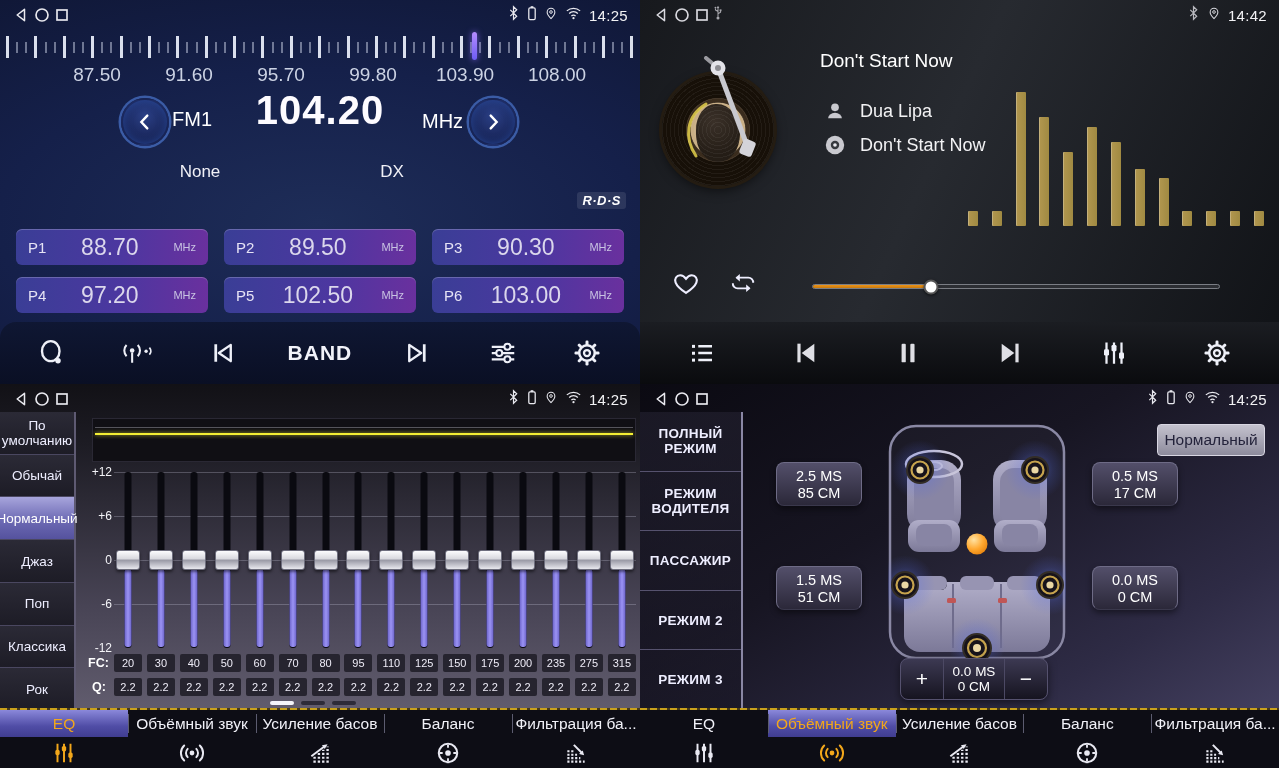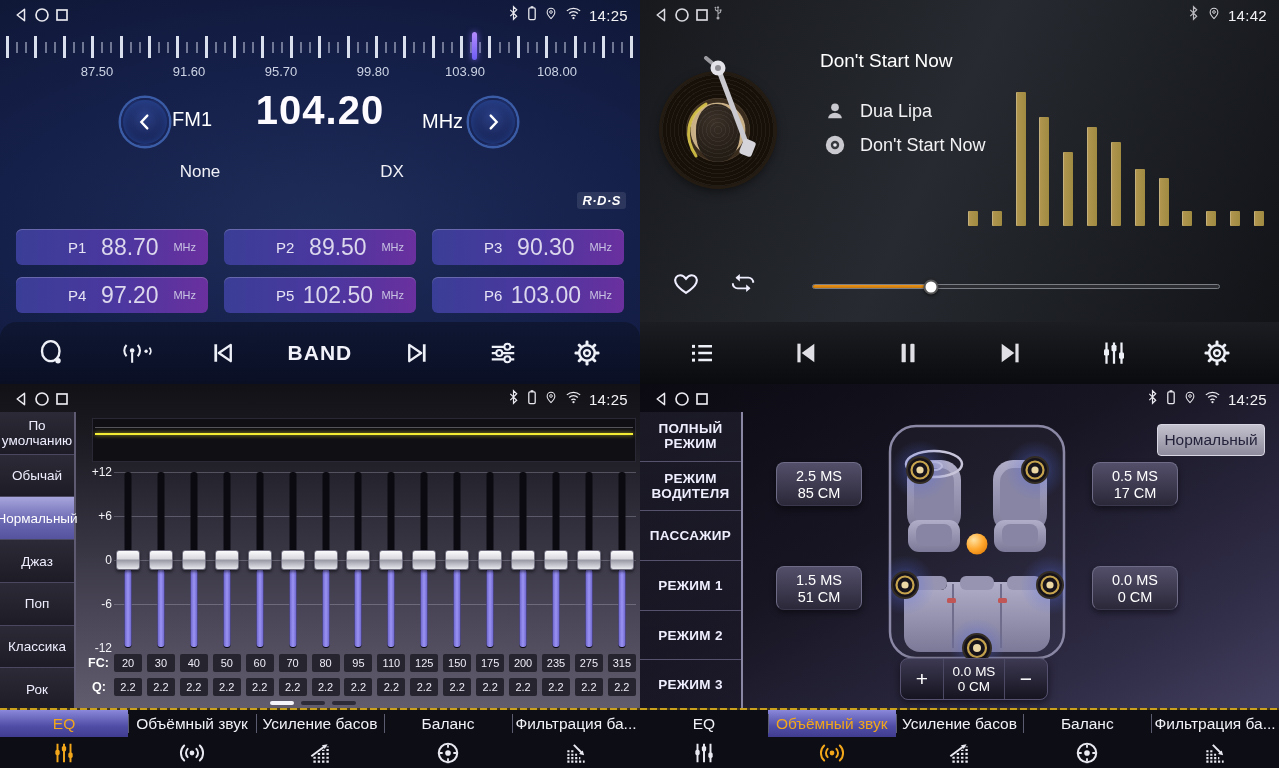--- a/index.html
+++ b/index.html
@@ -17,31 +17,31 @@
   .sb-btn { display:flex; align-items:center; }
   .sb-right { margin-left:auto; display:flex; align-items:center; gap:7px; }
   .sb-time { color:#f2f2f4; font-size:15px; letter-spacing:.3px; }
 
   
   .dial { position:absolute; left:0; top:34px; right:0; height:48px; }
   .ticks { position:absolute; left:6px; right:6px; top:0; height:26px; display:flex; justify-content:space-between; align-items:center; }
   .tick { display:block; width:2px; height:11px; background:rgba(224,231,248,.45); }
   .tick.major { width:3px; height:22px; background:rgba(235,240,252,.92); }
   .dial-pointer { position:absolute; top:-2px; width:5px; height:28px; border-radius:3px; background:linear-gradient(180deg,#b58cff,#6c5cf2); box-shadow:0 0 6px rgba(140,110,255,.8); }
-  .dial-label { position:absolute; top:30px; transform:translateX(-50%); color:#ccd3e4; font-size:13px; }
+  .dial-label { position:absolute; top:30px; transform:translateX(-50%); color:#ccd3e4; font-size:19px; }
   .round-btn { position:absolute; width:48px; height:48px; border-radius:50%; border:2.5px solid; border-color:#3fa9e8; background:radial-gradient(circle at 50% 35%, #2a3f86 0%, #182456 70%); display:flex; align-items:center; justify-content:center; border-image:linear-gradient(180deg,#3fb6f0,#9a6cf0) 1; border-image-slice:1; border-image-width:0; box-shadow:0 0 0 2.5px rgba(90,140,240,.55), inset 0 0 10px rgba(60,120,240,.4); }
   .radio-band { position:absolute; left:172px; top:108px; width:70px; color:#fff; font-size:20px; }
   .radio-freq { position:absolute; left:225px; top:88px; width:190px; text-align:center; color:#fdfbff; font-size:40px; font-weight:600; letter-spacing:1px; }
   .radio-unit { position:absolute; left:422px; top:110px; color:#fff; font-size:20px; }
   .radio-station { position:absolute; left:160px; top:162px; width:80px; text-align:center; color:#f0f0f6; font-size:17px; }
   .radio-mode { position:absolute; left:370px; top:162px; width:44px; text-align:center; color:#f0f0f6; font-size:17px; }
   .rds-badge { position:absolute; right:14px; top:192px; color:#fff; font-size:13px; font-weight:700; font-style:italic; background:rgba(255,255,255,.1); border-radius:3px; padding:1px 5px; letter-spacing:.5px; }
   .presets { position:absolute; left:16px; right:16px; top:229px; height:84px; display:flex; flex-wrap:wrap; justify-content:space-between; align-content:space-between; }
   .preset-btn { width:192px; height:36px; border:none; border-radius:6px; background:linear-gradient(92deg,#3a3e96 0%,#4c37a0 55%,#6a309e 100%); box-shadow:inset 0 1px 0 rgba(255,255,255,.22); display:flex; align-items:center; padding:0 12px; cursor:pointer; }
-  .preset-id { color:#e6e3f5; font-size:15px;margin-left:40px; }
+  .preset-id { color:#e6e3f5; font-size:15px; }
   .preset-freq { flex:1; text-align:center; color:#dbd7ec; font-size:23px; font-weight:400; }
   .preset-unit { color:#c9c3e2; font-size:11px; }
   .toolbar { position:absolute; left:0; right:0; bottom:0; height:62px; display:flex; align-items:center; justify-content:space-around; padding:0 10px; background:linear-gradient(180deg,#0f1733,#0a0f24); border-radius:16px 16px 0 0;font-weight:bold; }
   .tb-item { display:flex; align-items:center; justify-content:center; width:60px; height:48px; color:#eef0f8; cursor:pointer; }
   .tb-band { font-size:21px; letter-spacing:1px; color:#f2f3fa; width:86px; }
 
   
   .disc { position:absolute; left:22px; top:74px; width:112px; height:112px; border-radius:50%; background:radial-gradient(circle at 50% 50%, #c9af86 0 34%, #3a2c1d 35% 40%, #171008 41% 100%); box-shadow:0 0 0 3px #241c12, 0 4px 12px rgba(0,0,0,.6); }
   .disc::after { content:''; position:absolute; inset:0; border-radius:50%; background:repeating-radial-gradient(circle at 50% 50%, transparent 0 3px, rgba(255,255,255,.05) 3px 4px); }
   .disc-figure { position:absolute; left:34px; top:30px; width:44px; height:58px; border-radius:46% 54% 50% 50%; background:radial-gradient(circle at 40% 30%, #3a3028 0%, #241d16 70%); }
@@ -760,21 +760,20 @@
               <circle cx="12" cy="17.4" r="1.6" fill="#e9e9ef"></circle>
             </svg></span>
         <span class="sb-time">14:25</span>
       </span>
     </header>
 
     <aside class="side-list">
       <div class="side-item">ПОЛНЫЙ РЕЖИМ</div>
       <div class="side-item">РЕЖИМ ВОДИТЕЛЯ</div>
       <div class="side-item">ПАССАЖИР</div>
-      <div class="side-item">РЕЖИМ 1</div>
       <div class="side-item">РЕЖИМ 2</div>
       <div class="side-item">РЕЖИМ 3</div>
     </aside>
 
     <button class="normal-btn">Нормальный</button>
 
     <svg class="car" width="178" height="236" viewBox="0 0 178 236">
       <defs>
         <linearGradient id="seatG" x1="0" y1="0" x2="0" y2="1">
             <stop offset="0" stop-color="#b1aec9"></stop>

